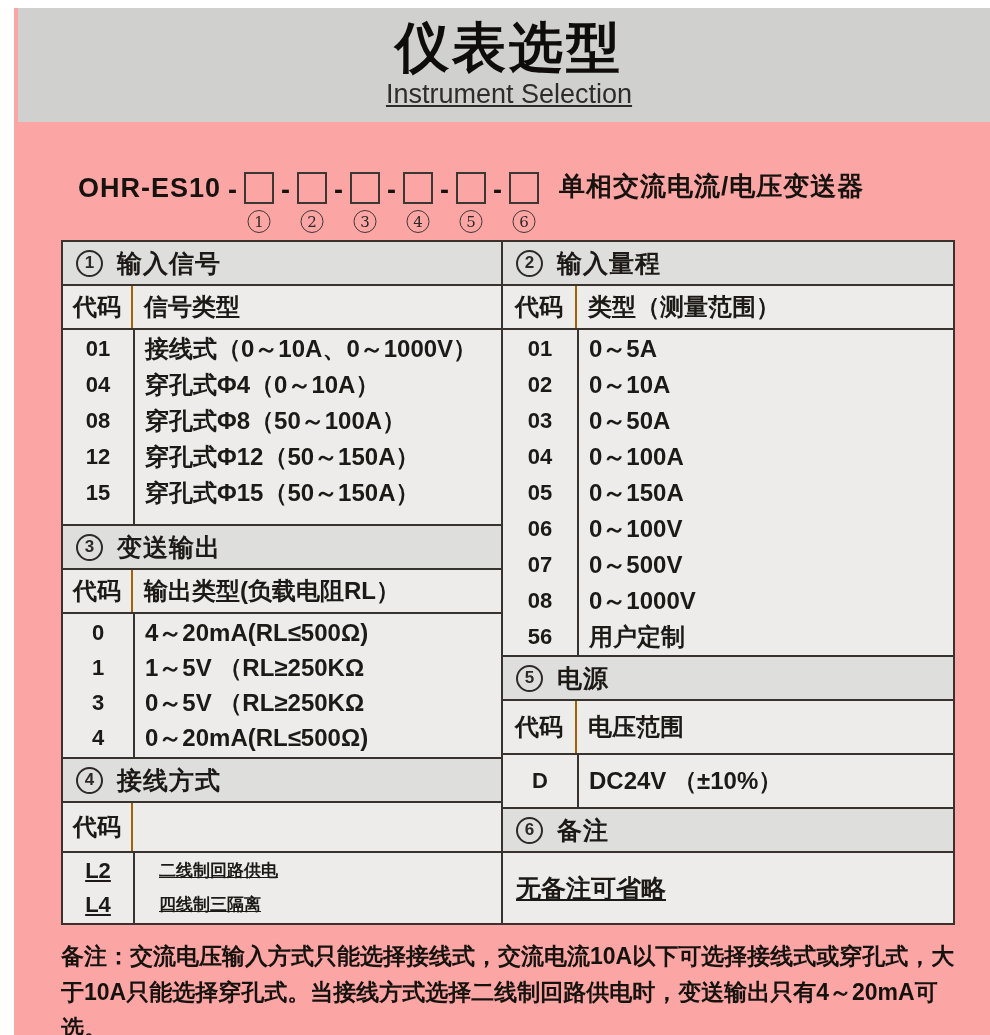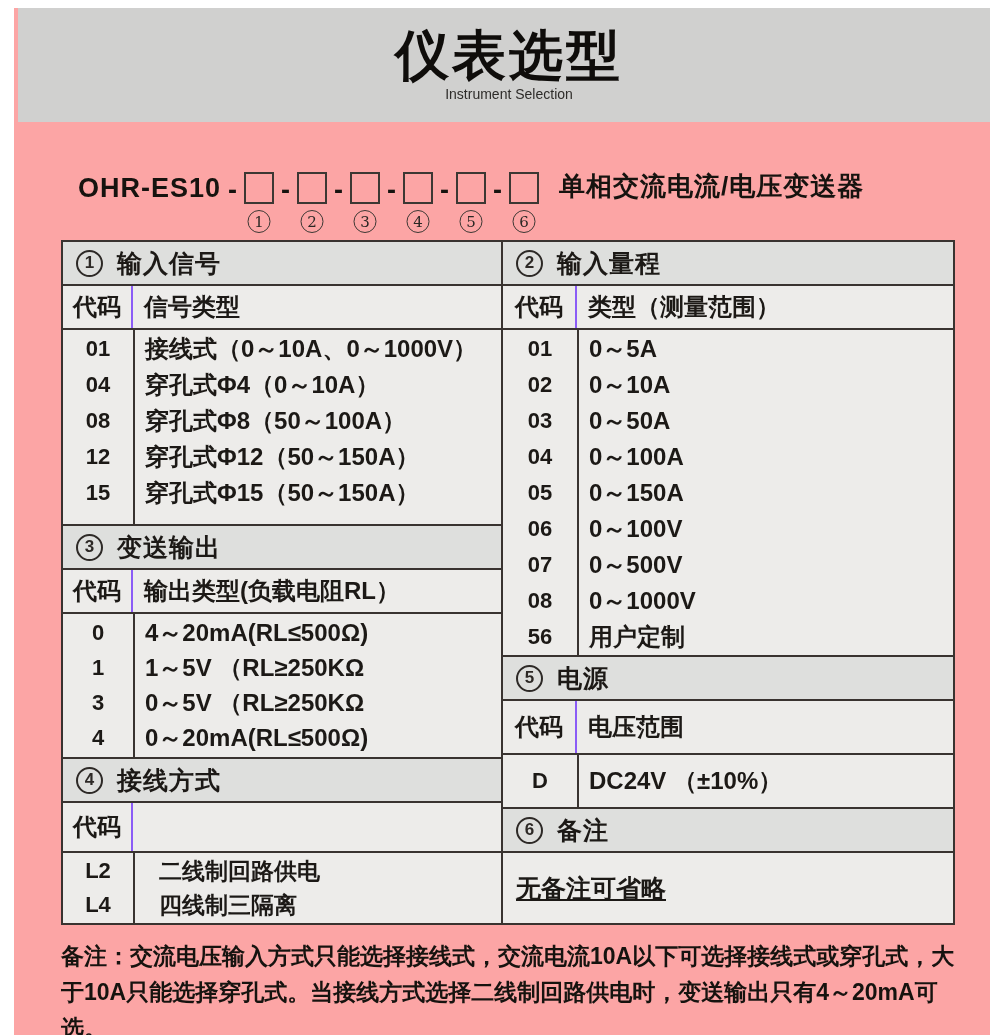--- a/index.html
+++ b/index.html
@@ -4,21 +4,21 @@
 <style>
   html,body{margin:0;padding:0;background:#ffffff;}
   body{font-family:"Liberation Sans","DejaVu Sans",sans-serif;}
   .page{position:relative;width:990px;height:1035px;background:#fca5a5;overflow:hidden;margin-left:14px;}
 
   
   .top-strip{position:absolute;top:0;left:0;right:0;height:8px;background:#ffffff;}
   .title-band{position:absolute;top:8px;left:4px;right:4px;height:114px;background:#d0d0cf;
               display:flex;flex-direction:column;align-items:center;justify-content:center;}
   .page-title{font-size:54px;font-weight:bold;color:#0f0d0b;letter-spacing:3px;line-height:1.02;}
-  .page-subtitle{font-size:14px;color:#2e2c2a;margin-top:3px;}
+  .page-subtitle{font-size:27px;color:#2e2c2a;margin-top:3px;text-decoration:underline;}
 
   
   .model-row{position:absolute;top:168px;left:64px;display:flex;align-items:flex-end;height:36px;}
   .model-prefix{font-size:27px;font-weight:bold;color:#16130f;letter-spacing:1px;}
   .dash{font-size:27px;font-weight:bold;color:#16130f;margin:0 7px;line-height:1;}
   .slot{position:relative;width:30px;height:32px;flex:none;}
   .box{display:block;width:30px;height:32px;border:2px solid #3c3733;box-sizing:border-box;}
   .slot-num{position:absolute;left:50%;top:38px;transform:translateX(-50%);
             width:23px;height:23px;border:1.5px solid #3c3733;border-radius:50%;
             display:flex;align-items:center;justify-content:center;box-sizing:border-box;
@@ -39,43 +39,43 @@
             display:flex;align-items:center;justify-content:center;box-sizing:border-box;
             font-size:17px;font-weight:bold;color:#2d2926;}
   .band-title{font-size:25px;font-weight:bold;color:#1c1916;letter-spacing:1px;}
 
   .hdr{display:grid;height:44px;box-sizing:border-box;border-bottom:2px solid #393330;
        align-items:stretch;font-size:24px;font-weight:bold;color:#1c1916;flex:none;}
   .left .hdr{grid-template-columns:70px 1fr;}
   .right .hdr{grid-template-columns:74px 1fr;}
   .hdr.hdr4{height:50px;}
   .hdr.hdr5{height:54px;}
-  .h-code{border-right:2px solid #8b5cf6;display:flex;align-items:center;justify-content:center;}
+  .h-code{border-right:2px solid #a16207;display:flex;align-items:center;justify-content:center;}
   .h-desc{display:flex;align-items:center;padding-left:11px;}
   .h-desc.center{justify-content:center;padding-left:0;}
 
   .body{position:relative;display:grid;align-content:start;padding-top:1px;box-sizing:border-box;flex:none;}
   .left .body{grid-template-columns:70px 1fr;}
   .right .body{grid-template-columns:74px 1fr;}
   .vline{position:absolute;top:0;bottom:0;width:2px;background:#393330;}
   .left .vline{left:70px;}
   .right .vline{left:74px;}
   .body-s1{height:194px;}
   .body-s2{height:325px;}
   .body-s3{height:143px;}
   .body-s4{flex:1;}
   .body-s5{height:52px;padding-top:0;align-content:center;}
   .body-s6{flex:1;display:flex;align-items:center;padding-left:13px;}
 
   .cell{line-height:36px;font-weight:bold;color:#1c1916;}
   .cell.code{text-align:center;font-size:22px;}
   .cell.desc{padding-left:12px;font-size:24px;}
   .body-s3 .cell{line-height:35px;}
-  .body-s4 .cell{line-height:34px;}
-  .body-s4 .cell.desc{padding-left:26px;font-size:23px;}
+  .body-s4 .cell{line-height:34px;text-decoration:underline;}
+  .body-s4 .cell.desc{padding-left:26px;font-size:17px;}
   .remark-text{font-size:25px;font-weight:bold;color:#1c1916;text-decoration:underline;}
 
   
   .footnote{position:absolute;top:938px;left:47px;width:900px;
             font-size:23px;font-weight:bold;line-height:36px;color:#16130f;}
 </style>
 </head>
 <body>
 
 <div class="page">

